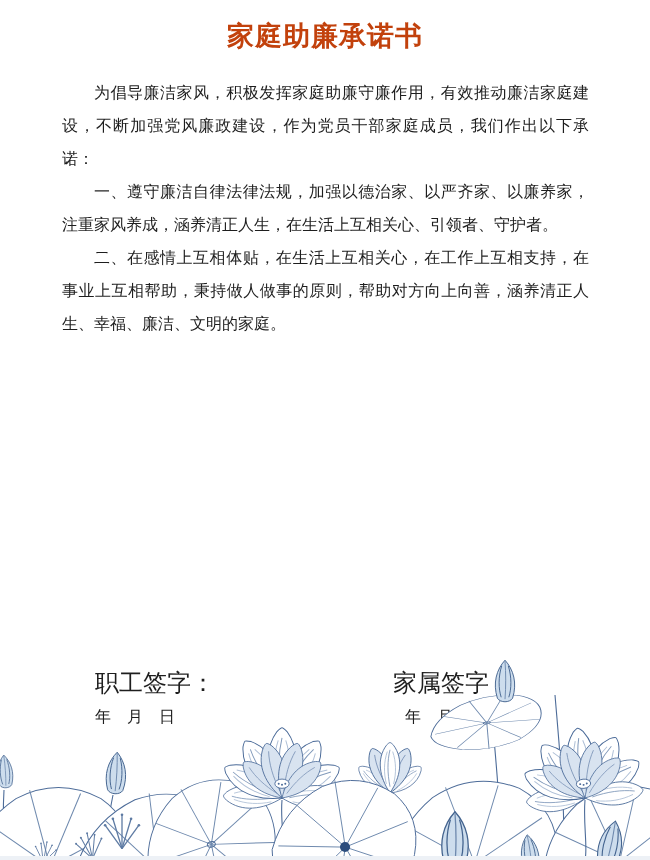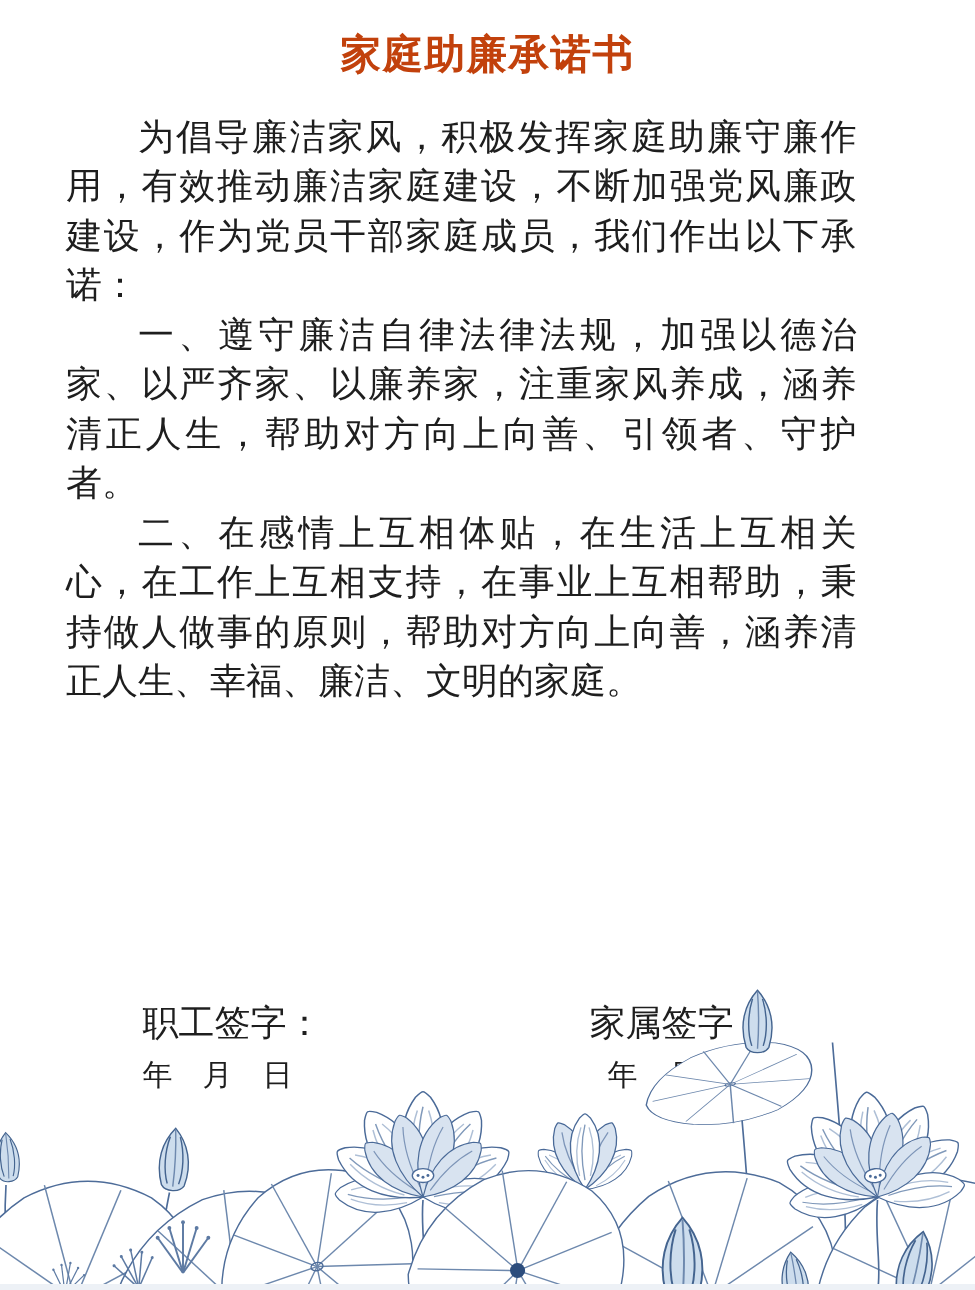--- a/index.html
+++ b/index.html
@@ -8,42 +8,42 @@
     background:#ffffff; overflow:hidden;
     font-family:"Liberation Serif","DejaVu Serif",serif;
     color:#1e1e1e;
   }
   .title {
     position:absolute; top:19px; left:0; width:100%; margin:0;
     text-align:center; font-size:27px; line-height:34px;
     font-weight:bold; color:#c2410c; letter-spacing:1px;
   }
   .doc-body {
-    position:absolute; top:76px; left:44px; width:527px;
-    font-size:24px; line-height:33px; text-align:justify;
+    position:absolute; top:76px; left:62px; width:527px;
+    font-size:16px; line-height:33px; text-align:justify;
   }
   .doc-body p { margin:0; text-indent:2em; }
   .sig-label { position:absolute; top:671px; font-size:24px; line-height:24px; }
   .sig-left  { left:95px; }
   .sig-right { left:393px; }
-  .date-line { position:absolute; top:705px; font-size:20px; line-height:24px; }
+  .date-line { position:absolute; top:705px; font-size:16px; line-height:24px; }
   .date-left  { left:95px; }
   .date-right { left:405px; }
   .lotus { position:absolute; left:0; bottom:0; width:650px; height:225px; }
 </style>
 </head>
 <body>
 
 <div class="page">
 
   <h1 class="title">家庭助廉承诺书</h1>
 
   <div class="doc-body">
     <p>为倡导廉洁家风，积极发挥家庭助廉守廉作用，有效推动廉洁家庭建设，不断加强党风廉政建设，作为党员干部家庭成员，我们作出以下承诺：</p>
-    <p>一、遵守廉洁自律法律法规，加强以德治家、以严齐家、以廉养家，注重家风养成，涵养清正人生，帮助对方向上向善、引领者、守护者。</p>
+    <p>一、遵守廉洁自律法律法规，加强以德治家、以严齐家、以廉养家，注重家风养成，涵养清正人生，在生活上互相关心、引领者、守护者。</p>
     <p>二、在感情上互相体贴，在生活上互相关心，在工作上互相支持，在事业上互相帮助，秉持做人做事的原则，帮助对方向上向善，涵养清正人生、幸福、廉洁、文明的家庭。</p>
   </div>
 
   <div class="sig-label sig-left">职工签字：</div>
   <div class="sig-label sig-right">家属签字：</div>
   <div class="date-line date-left">年　月　日</div>
   <div class="date-line date-right">年　月　日</div>
 
   <svg class="lotus" viewBox="0 0 650 225" xmlns="http://www.w3.org/2000/svg" aria-hidden="true">
     <defs>

